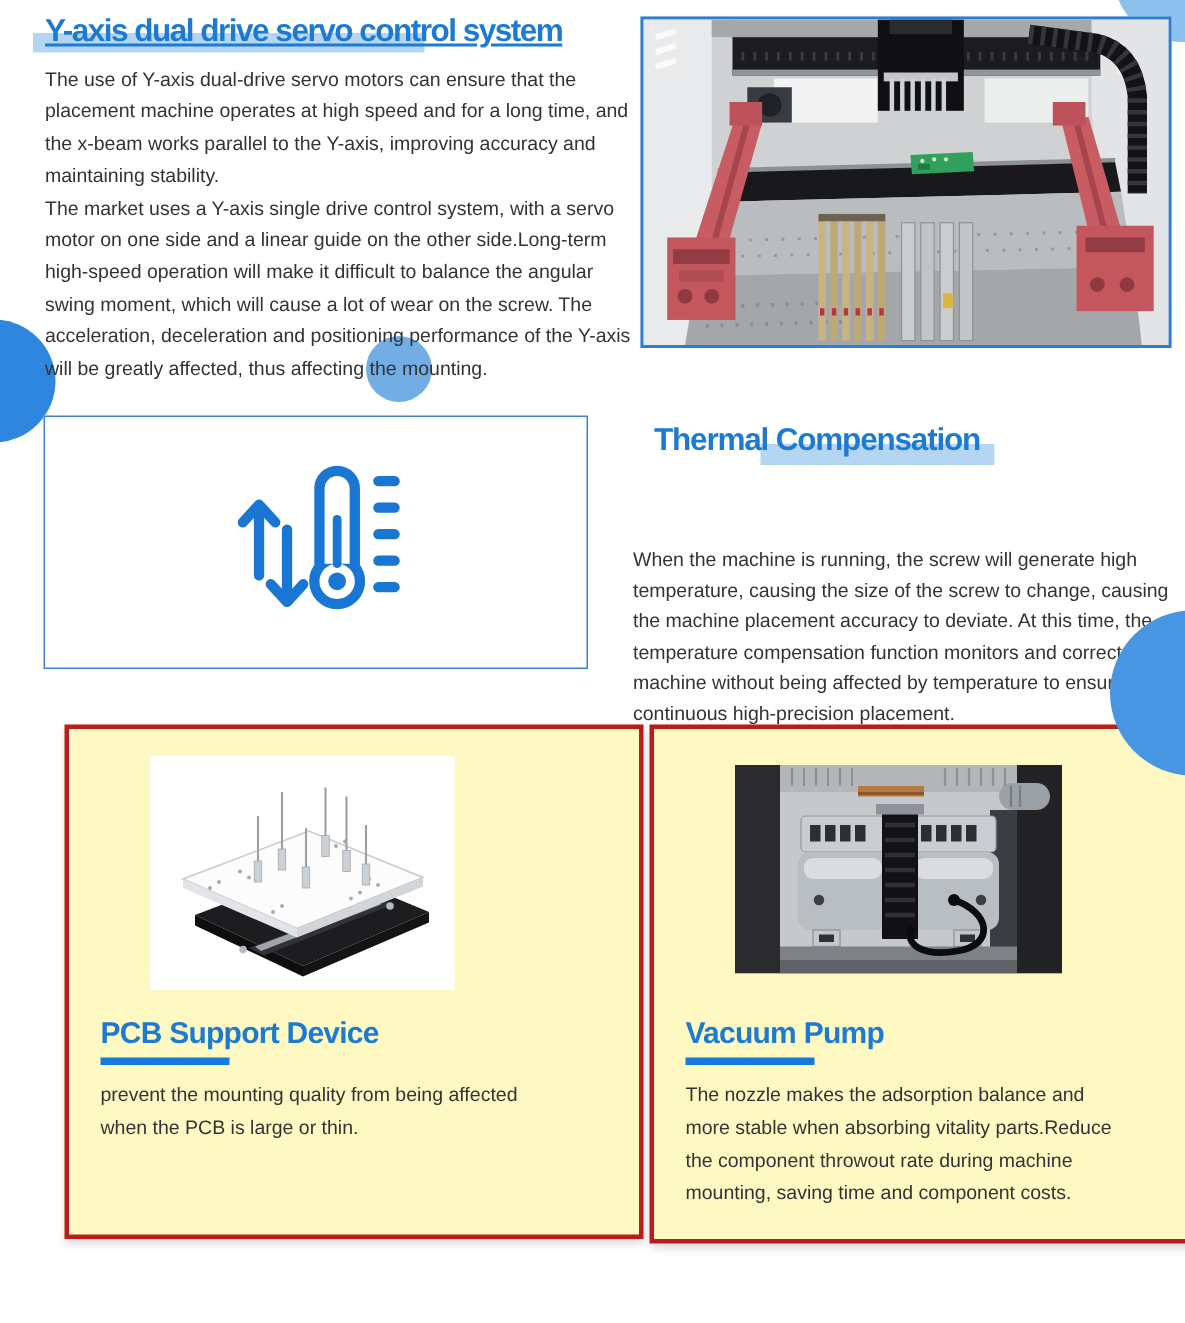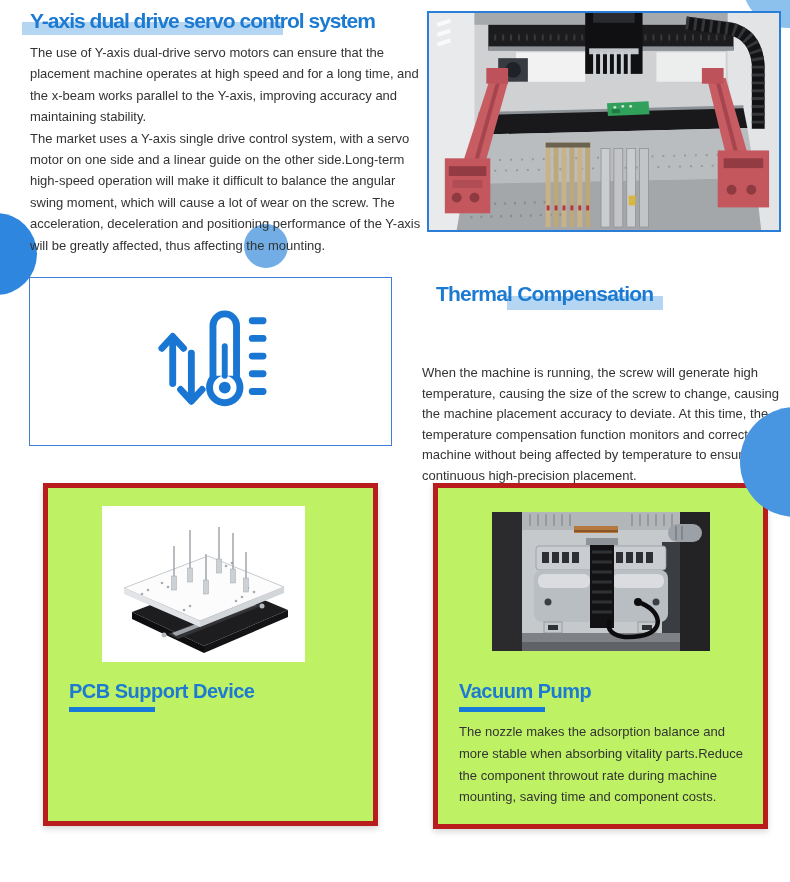--- a/index.html
+++ b/index.html
@@ -19,21 +19,21 @@
   .circle { border-radius: 50%; }
   .circle-tr   { left:742px; top:-64px;  width:92px;  height:92px;  background:#8cc1ee; z-index:1; }
   .circle-left { left:-45px; top:213px;  width:82px;  height:82px;  background:#2e86de; z-index:1; }
   .circle-sm   { left:244px; top:224px;  width:44px;  height:44px;  background:#72aee5; z-index:1; }
   .circle-r    { left:740px; top:407px;  width:110px; height:110px; background:#4896e2; z-index:6; }
 
   
   .h-main {
     left:30px; top:9px; z-index:3;
     font-size:21px; font-weight:bold; letter-spacing:-1px;
-    color:#1c7ad2; white-space:nowrap;
+    color:#1c7ad2; white-space:nowrap;text-decoration:underline;
   }
   .hl-main { left:22px; top:22px; width:261px; height:13px; background:#b4d6f2; z-index:2; }
 
   .h-thermal {
     left:436px; top:282px; z-index:3;
     font-size:21px; font-weight:bold; letter-spacing:-0.8px;
     color:#1c7ad2; white-space:nowrap;
   }
   .hl-thermal { left:507px; top:296px; width:156px; height:14px; background:#b4d6f2; z-index:2; }
 
@@ -50,22 +50,22 @@
 
   
   .thermo-box {
     left:29px; top:277px; width:363px; height:169px;
     background:#ffffff; border:1px solid #3f7ed2; z-index:2;
     display:flex; align-items:center; justify-content:center;
   }
 
   
   .card {
-    width:335px; background:#bef264;
-    border:5px solid #b91c1c;
+    width:386px; background:#fef9c3;
+    border:3px solid #b91c1c;
     box-shadow:0 3px 6px rgba(0,0,0,0.15);
     z-index:3;
   }
   .card-left  { left:43px;  top:483px; height:343px; }
   .card-right { left:433px; top:483px; height:346px; }
   .card-title {
     left:21px; top:192px;
     font-size:20px; font-weight:bold; letter-spacing:-0.5px;
     color:#1c7ad2; white-space:nowrap;
   }
@@ -255,20 +255,21 @@
             <rect x="85.5" y="62" width="5" height="14"></rect>
           <rect x="101.5" y="74" width="5" height="14"></rect>
             <rect x="114.5" y="53" width="5" height="14"></rect>
           <rect x="128.5" y="63" width="5" height="14"></rect>
             <rect x="141.5" y="72" width="5" height="14"></rect>
         </g>
       </svg>
     </div>
     <h3 class="abs card-title">PCB Support Device</h3>
     <div class="abs card-bar"></div>
+    <p class="abs card-p">prevent the mounting quality from being affected when the PCB is large or thin.</p>
   </div>
 
   <div class="abs card card-right">
     <div class="abs card-img img-pump">
       <svg viewBox="0 0 218 139" preserveAspectRatio="none">
         <rect width="218" height="139" fill="#97999d"></rect>
         <rect x="0" y="0" width="30" height="139" fill="#2b2b2d"></rect>
         <rect x="188" y="0" width="30" height="139" fill="#232325"></rect>
         <rect x="30" y="0" width="158" height="139" fill="#c6c9cc"></rect>
         <rect x="30" y="0" width="158" height="18" fill="#b3b6b9"></rect>

